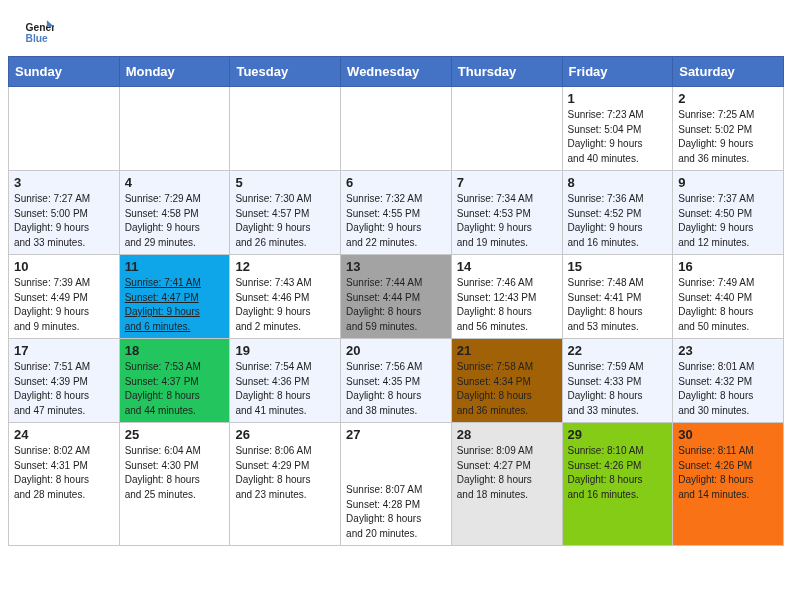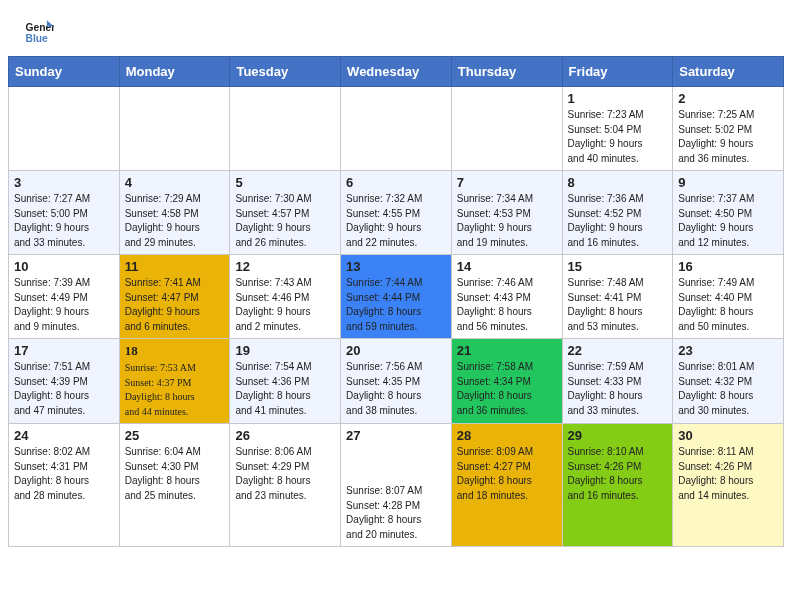--- a/index.html
+++ b/index.html
@@ -129,45 +129,45 @@
           </td>
         </tr>
         <tr>
           <td style="background: rgb(255, 255, 255);">
             <div class="day-num">10</div>
             <div class="day-detail" style="white-space: pre-line;">Sunrise: 7:39 AM
 Sunset: 4:49 PM
 Daylight: 9 hours
 and 9 minutes.</div>
           </td>
-          <td style="background: #eab308;">
+          <td style="background: #0ea5e9;">
             <div class="day-num">11</div>
-            <div class="day-detail" style="white-space: pre-line;">Sunrise: 7:41 AM
+            <div class="day-detail" style="white-space: pre-line; text-decoration: underline;">Sunrise: 7:41 AM
 Sunset: 4:47 PM
 Daylight: 9 hours
 and 6 minutes.</div>
           </td>
           <td style="background: rgb(255, 255, 255);">
             <div class="day-num">12</div>
             <div class="day-detail" style="white-space: pre-line;">Sunrise: 7:43 AM
 Sunset: 4:46 PM
 Daylight: 9 hours
 and 2 minutes.</div>
           </td>
-          <td style="background: #3b82f6;">
+          <td style="background: #a3a3a3;">
             <div class="day-num">13</div>
             <div class="day-detail" style="white-space: pre-line;">Sunrise: 7:44 AM
 Sunset: 4:44 PM
 Daylight: 8 hours
 and 59 minutes.</div>
           </td>
           <td style="background: rgb(255, 255, 255);">
             <div class="day-num">14</div>
             <div class="day-detail" style="white-space: pre-line;">Sunrise: 7:46 AM
-Sunset: 4:43 PM
+Sunset: 12:43 PM
 Daylight: 8 hours
 and 56 minutes.</div>
           </td>
           <td style="background: rgb(255, 255, 255);">
             <div class="day-num">15</div>
             <div class="day-detail" style="white-space: pre-line;">Sunrise: 7:48 AM
 Sunset: 4:41 PM
 Daylight: 8 hours
 and 53 minutes.</div>
           </td>
@@ -180,42 +180,42 @@
           </td>
         </tr>
         <tr>
           <td style="background: rgb(240, 244, 255);">
             <div class="day-num">17</div>
             <div class="day-detail" style="white-space: pre-line;">Sunrise: 7:51 AM
 Sunset: 4:39 PM
 Daylight: 8 hours
 and 47 minutes.</div>
           </td>
-          <td style="background: #eab308; font-family: Liberation Serif, serif;">
+          <td style="background: #22c55e;">
             <div class="day-num">18</div>
             <div class="day-detail" style="white-space: pre-line;">Sunrise: 7:53 AM
 Sunset: 4:37 PM
 Daylight: 8 hours
 and 44 minutes.</div>
           </td>
           <td style="background: rgb(240, 244, 255);">
             <div class="day-num">19</div>
             <div class="day-detail" style="white-space: pre-line;">Sunrise: 7:54 AM
 Sunset: 4:36 PM
 Daylight: 8 hours
 and 41 minutes.</div>
           </td>
           <td style="background: rgb(240, 244, 255);">
             <div class="day-num">20</div>
             <div class="day-detail" style="white-space: pre-line;">Sunrise: 7:56 AM
 Sunset: 4:35 PM
 Daylight: 8 hours
 and 38 minutes.</div>
           </td>
-          <td style="background: #22c55e;">
+          <td style="background: #a16207;">
             <div class="day-num">21</div>
             <div class="day-detail" style="white-space: pre-line;">Sunrise: 7:58 AM
 Sunset: 4:34 PM
 Daylight: 8 hours
 and 36 minutes.</div>
           </td>
           <td style="background: rgb(240, 244, 255);">
             <div class="day-num">22</div>
             <div class="day-detail" style="white-space: pre-line;">Sunrise: 7:59 AM
 Sunset: 4:33 PM
@@ -252,35 +252,35 @@
 Daylight: 8 hours
 and 23 minutes.</div>
           </td>
           <td style="background: rgb(255, 255, 255);">
             <div class="day-num">27</div>
             <div class="day-detail" style="white-space: pre-line; margin-top: 41px;">Sunrise: 8:07 AM
 Sunset: 4:28 PM
 Daylight: 8 hours
 and 20 minutes.</div>
           </td>
-          <td style="background: #eab308;">
+          <td style="background: #e5e5e5;">
             <div class="day-num">28</div>
             <div class="day-detail" style="white-space: pre-line;">Sunrise: 8:09 AM
 Sunset: 4:27 PM
 Daylight: 8 hours
 and 18 minutes.</div>
           </td>
           <td style="background: #84cc16;">
             <div class="day-num">29</div>
             <div class="day-detail" style="white-space: pre-line;">Sunrise: 8:10 AM
 Sunset: 4:26 PM
 Daylight: 8 hours
 and 16 minutes.</div>
           </td>
-          <td style="background: #fef9c3;">
+          <td style="background: #f97316;">
             <div class="day-num">30</div>
             <div class="day-detail" style="white-space: pre-line;">Sunrise: 8:11 AM
 Sunset: 4:26 PM
 Daylight: 8 hours
 and 14 minutes.</div>
           </td>
         </tr>
       </tbody>
   </table>
 </div>

